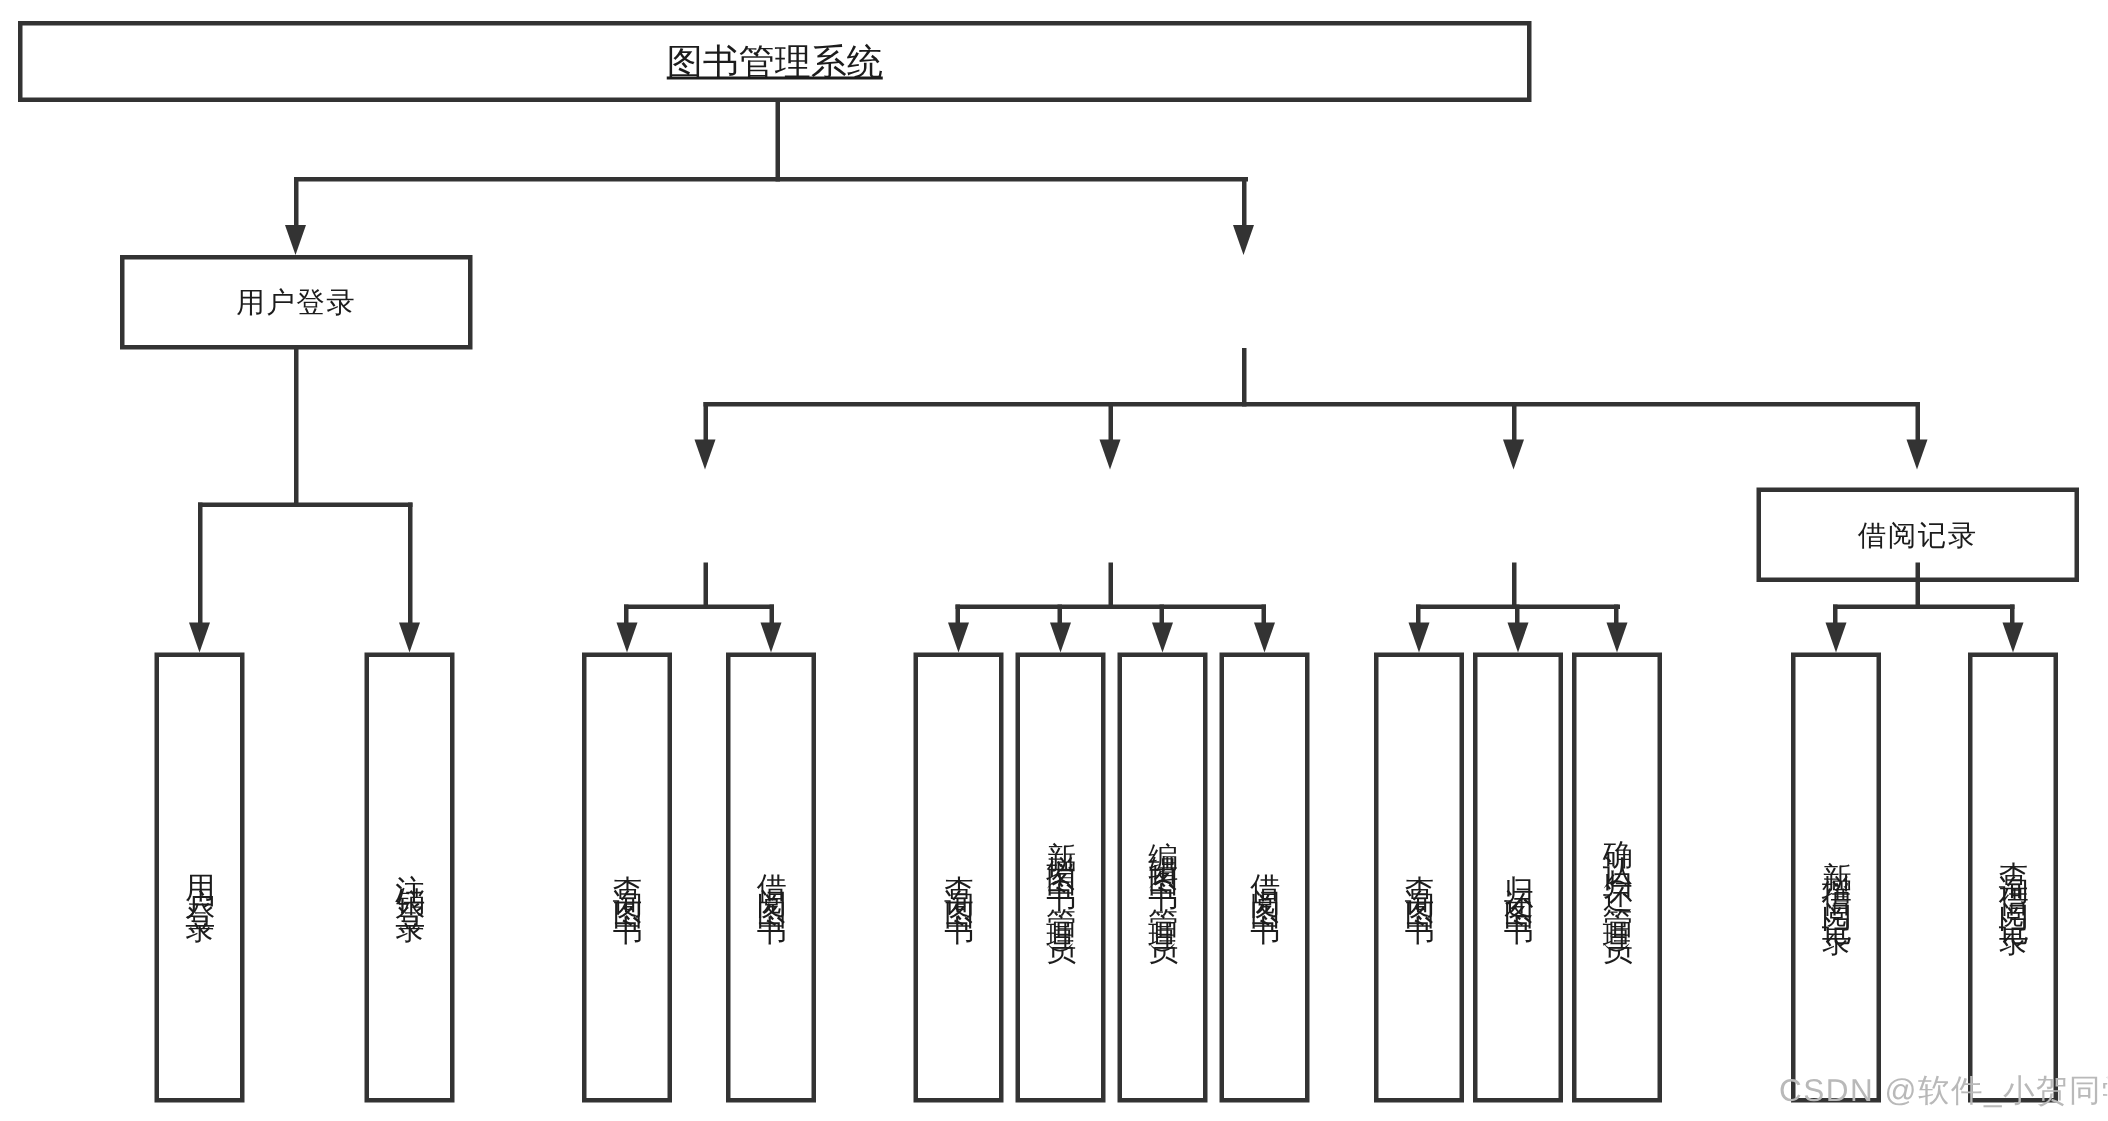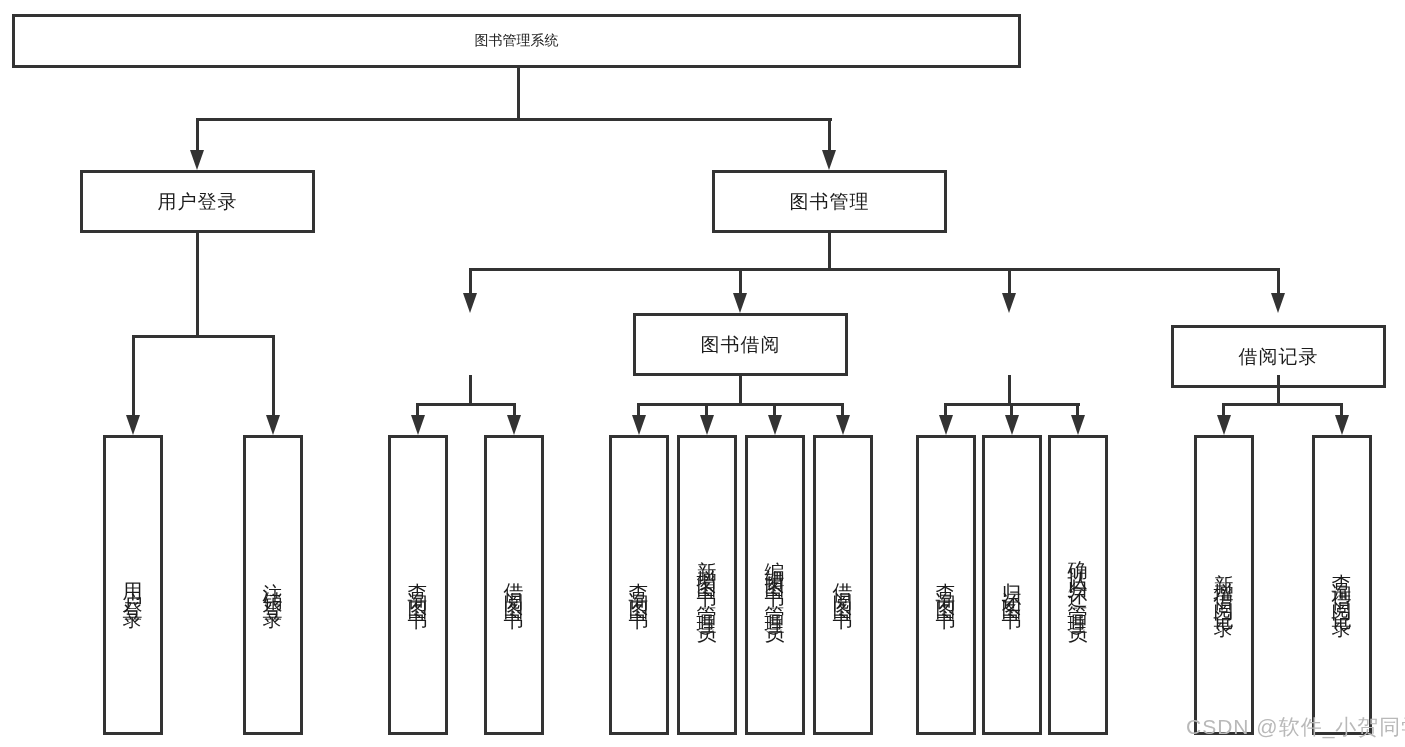--- a/index.html
+++ b/index.html
@@ -13,21 +13,21 @@
   .canvas{
     position:relative;width:1405px;height:747px;background:var(--bg);
     overflow:hidden;
   }
   .node{
     position:absolute;box-sizing:border-box;border:3px solid var(--line);
     background:var(--bg);display:flex;align-items:center;justify-content:center;
     color:var(--text);
   }
   .h-label{font-size:19px;letter-spacing:1px;white-space:nowrap;}
-  .root-label{font-size:14px;}
+  .root-label{font-size:24px;text-decoration:underline;}
   .leaf{width:60px;height:300px;top:435px;}
   .vtext{
     writing-mode:vertical-rl;text-orientation:mixed;
     font-size:20px;letter-spacing:9px;line-height:1;
     color:var(--text);
   }
   .vline{position:absolute;width:3px;background:var(--line);}
   .hline{position:absolute;height:3px;background:var(--line);}
   .arr{
     position:absolute;width:0;height:0;
@@ -44,27 +44,21 @@
 
 <div class="canvas">
 
   <div class="node" style="left:12px;top:14px;width:1009px;height:54px;">
     <span class="root-label">图书管理系统</span>
   </div>
 
   <div class="node" style="left:80px;top:170px;width:235px;height:63px;">
     <span class="h-label">用户登录</span>
   </div>
-  <div class="node" style="left:712px;top:170px;width:235px;height:63px;">
-    <span class="h-label">图书管理</span>
-  </div>
 
-  <div class="node" style="left:633px;top:313px;width:215px;height:63px;">
-    <span class="h-label">图书借阅</span>
-  </div>
   <div class="node" style="left:1171px;top:325px;width:215px;height:63px;">
     <span class="h-label">借阅记录</span>
   </div>
 
   <div class="node leaf" style="left:103px;">
     <span class="vtext">用户登录</span>
   </div>
   <div class="node leaf" style="left:243px;">
     <span class="vtext">注销登录</span>
   </div>

